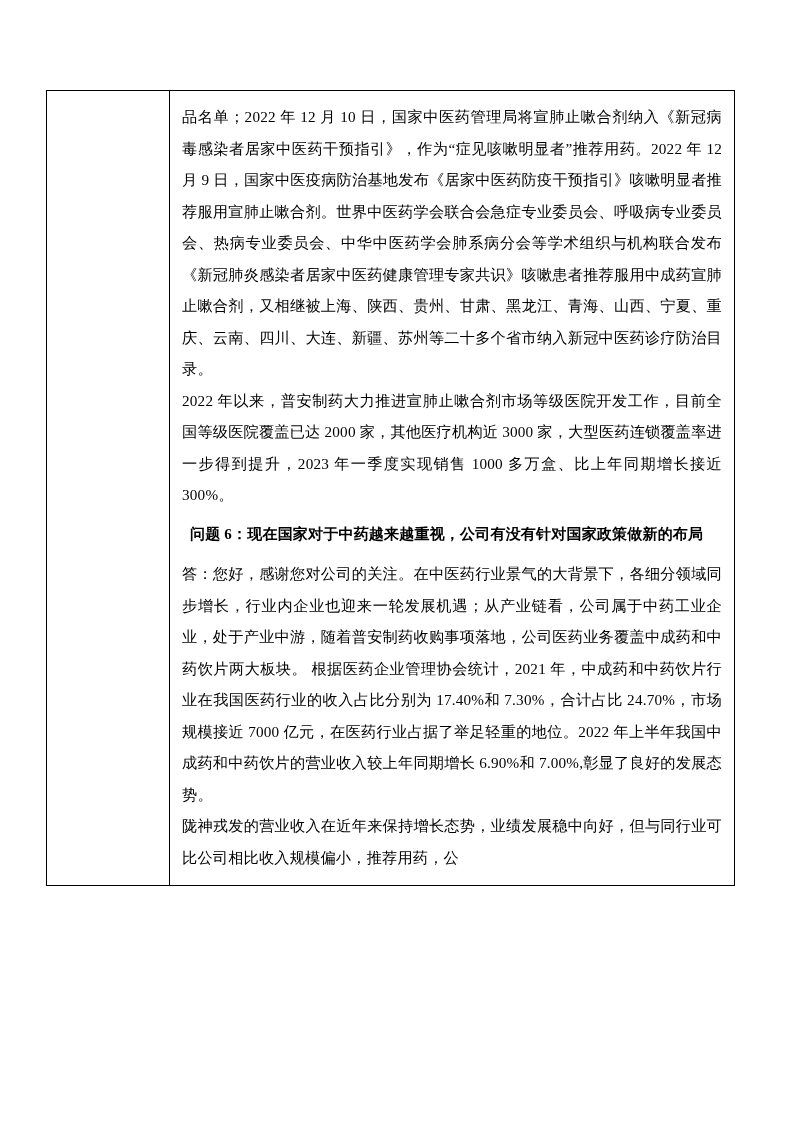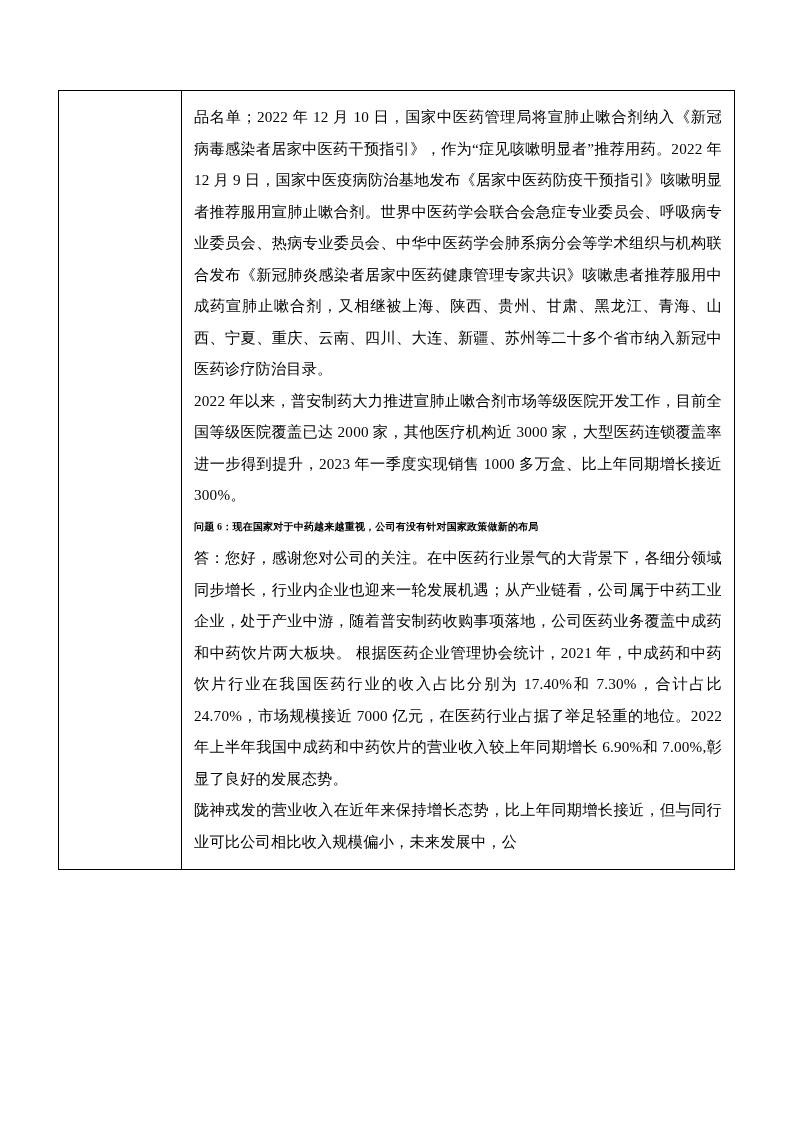--- a/index.html
+++ b/index.html
@@ -11,21 +11,21 @@
     height: 1122px;
     background: #ffffff;
     font-family: "Liberation Serif", "DejaVu Serif", serif;
     color: #000000;
   }
   .page {
     position: relative;
     width: 793px;
     height: 1122px;
     box-sizing: border-box;
-    padding: 90px 58px 60px 58px;
+    padding: 90px 58px 60px 46px;
   }
   .doc-table {
     width: 100%;
     border-collapse: collapse;
     table-layout: fixed;
   }
   .doc-table td {
     border: 1px solid #000000;
     vertical-align: top;
     padding: 0;
@@ -45,23 +45,23 @@
     line-height: 31.5px;
     text-align: justify;
     text-justify: inter-ideograph;
     letter-spacing: 0.2px;
   }
   p.indent {
     text-indent: 0;
   }
   .q-head {
     font-weight: bold;
-    font-size: 10px;
+    font-size: 15px;
     line-height: 31.5px;
-    margin: 0;
+    margin: 8px;
     text-align: justify;
   }
   .empty-cell {
     height: 100%;
   }
 </style>
 </head>
 <body>
 
 <div class="page">
@@ -70,19 +70,19 @@
         <tr>
       <td class="col-label">
         <div class="cell-inner empty-cell"></div>
       </td>
       <td class="col-body">
         <div class="cell-inner">
           <p class="indent">品名单；2022 年 12 月 10 日，国家中医药管理局将宣肺止嗽合剂纳入《新冠病毒感染者居家中医药干预指引》，作为“症见咳嗽明显者”推荐用药。2022 年 12 月 9 日，国家中医疫病防治基地发布《居家中医药防疫干预指引》咳嗽明显者推荐服用宣肺止嗽合剂。世界中医药学会联合会急症专业委员会、呼吸病专业委员会、热病专业委员会、中华中医药学会肺系病分会等学术组织与机构联合发布《新冠肺炎感染者居家中医药健康管理专家共识》咳嗽患者推荐服用中成药宣肺止嗽合剂，又相继被上海、陕西、贵州、甘肃、黑龙江、青海、山西、宁夏、重庆、云南、四川、大连、新疆、苏州等二十多个省市纳入新冠中医药诊疗防治目录。</p>
           <p class="indent">2022 年以来，普安制药大力推进宣肺止嗽合剂市场等级医院开发工作，目前全国等级医院覆盖已达 2000 家，其他医疗机构近 3000 家，大型医药连锁覆盖率进一步得到提升，2023 年一季度实现销售 1000 多万盒、比上年同期增长接近 300%。</p>
           <p class="q-head">问题 6：现在国家对于中药越来越重视，公司有没有针对国家政策做新的布局</p>
           <p class="indent">答：您好，感谢您对公司的关注。在中医药行业景气的大背景下，各细分领域同步增长，行业内企业也迎来一轮发展机遇；从产业链看，公司属于中药工业企业，处于产业中游，随着普安制药收购事项落地，公司医药业务覆盖中成药和中药饮片两大板块。 根据医药企业管理协会统计，2021 年，中成药和中药饮片行业在我国医药行业的收入占比分别为 17.40%和 7.30%，合计占比 24.70%，市场规模接近 7000 亿元，在医药行业占据了举足轻重的地位。2022 年上半年我国中成药和中药饮片的营业收入较上年同期增长 6.90%和 7.00%,彰显了良好的发展态势。</p>
-          <p class="indent">陇神戎发的营业收入在近年来保持增长态势，比上年同期增长接近，但与同行业可比公司相比收入规模偏小，未来发展中，公</p>
+          <p class="indent">陇神戎发的营业收入在近年来保持增长态势，业绩发展稳中向好，但与同行业可比公司相比收入规模偏小，推荐用药，公</p>
         </div>
       </td>
     </tr>
   </tbody>
     </table>
 </div>
 
 </body></html>

